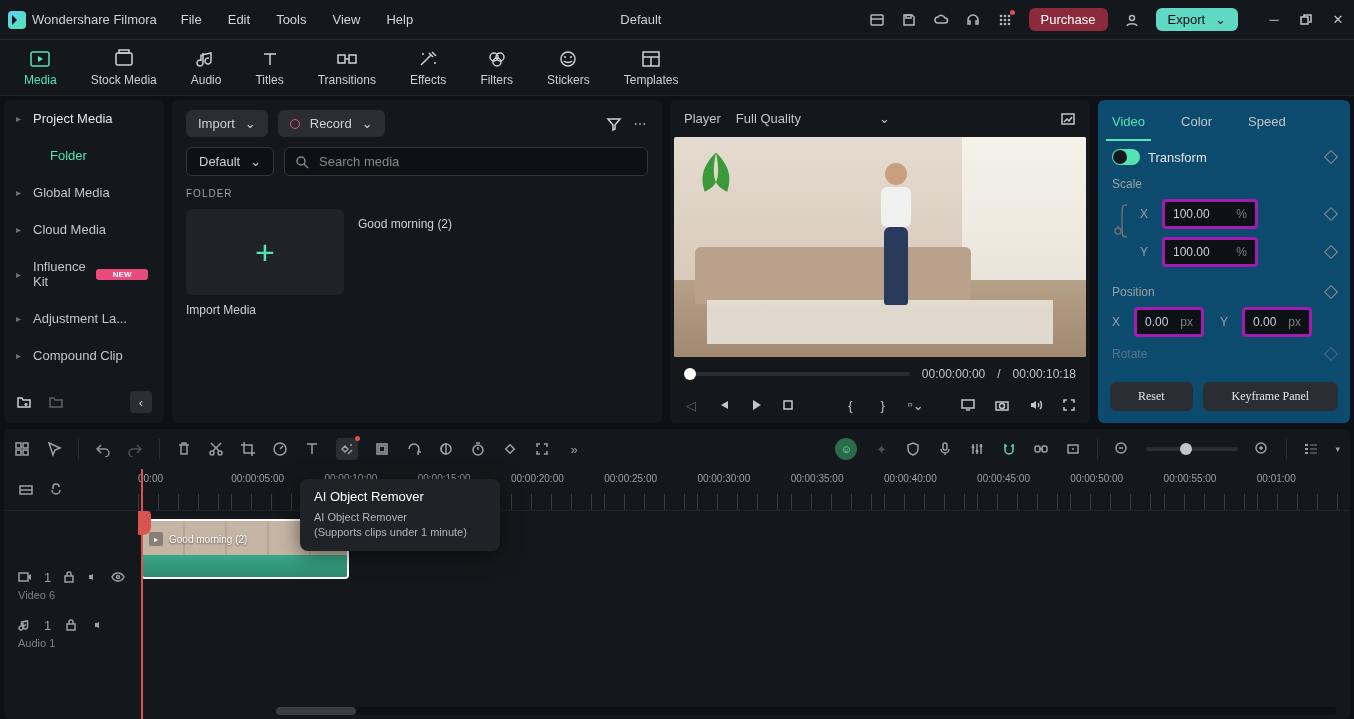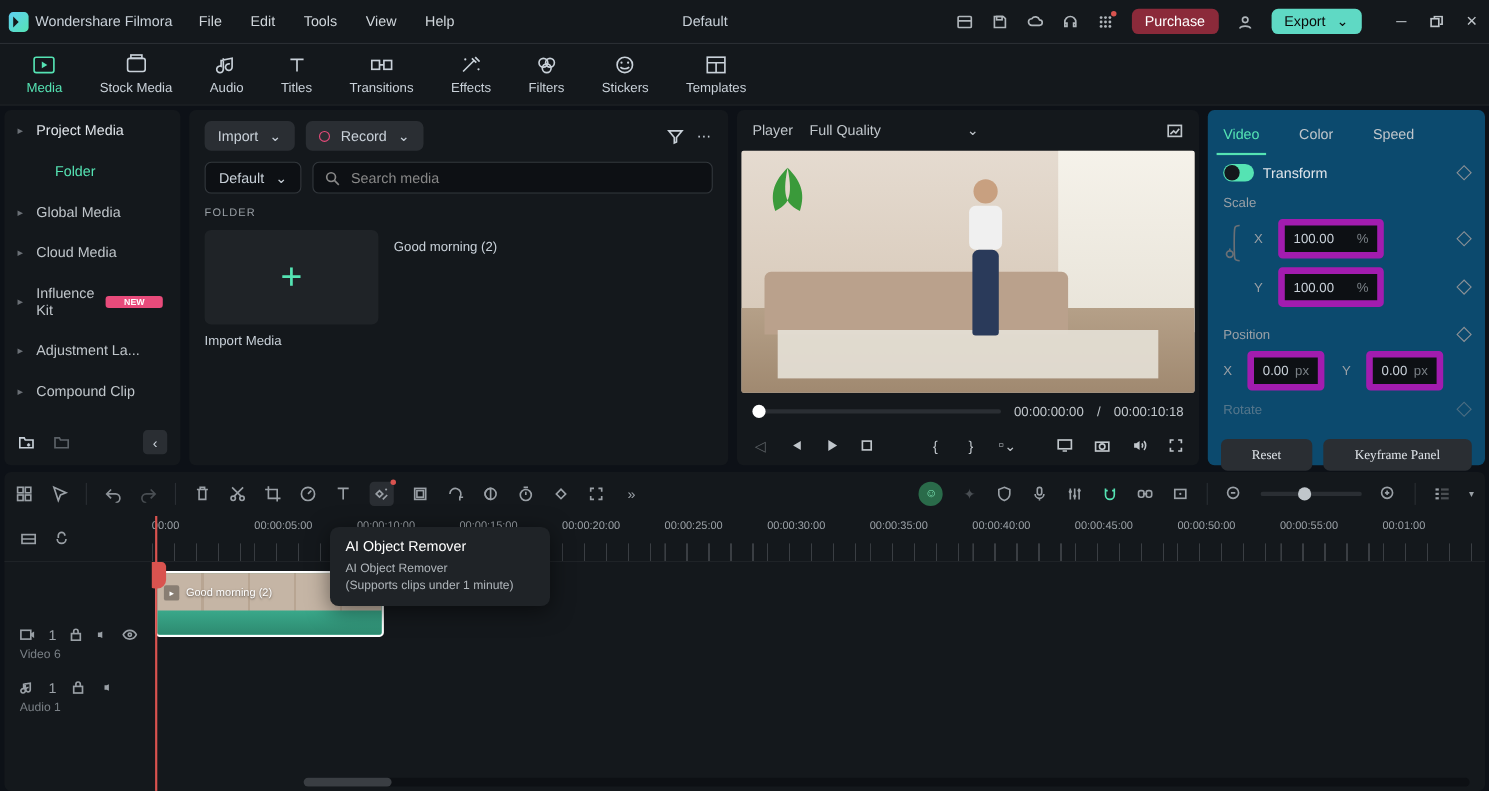--- a/index.html
+++ b/index.html
@@ -88,21 +88,21 @@
 .sub-tabs .chip.active { background:#55e3b3; color:#0a0a0a; }
 .sub-tabs .more { margin-left:auto; color:#c0c6cb; }
 .section { padding:8px 14px; }
 .section-head { display:flex; align-items:center; gap:8px; font-size:13px; color:#e0e5ea; margin-bottom:12px;}
 .toggle { width:28px; height:16px; background:#55e3b3; border-radius:10px; position:relative; }
 .toggle::after { content:""; position:absolute; left:1px; top:1px; width:14px; height:14px; background:#14181c; border-radius:50%; }
 .diamond { width:10px; height:10px; border:1.5px solid #8a9096; transform:rotate(45deg); margin-left:auto; }
 .prop-label { font-size:12px; color:#9aa0a6; margin-bottom:8px; }
 .prop-row { display:flex; align-items:center; gap:8px; margin-bottom:8px; }
 .prop-row .axis { width:14px; color:#9aa0a6; font-size:12px; }
-.num-input { background:#0d1014; border:6px solid #a21caf; border-radius:4px; padding:5px 8px; color:#c9d1d9; font-size:12px; width:96px; display:flex; justify-content:space-between; }
+.num-input { background:#0d1014; border:3px solid #a21caf; border-radius:4px; padding:5px 8px; color:#c9d1d9; font-size:12px; width:96px; display:flex; justify-content:space-between; }
 .unit { color:#7a8086; }
 .props-footer { margin-top:auto; display:flex; gap:10px; padding:12px; }
 .btn { background:#2a2e33; border-radius:6px; padding:7px 28px; color:#e0e5ea; font-size:12px;font-family:Liberation Serif, serif; }
 .btn.kf { flex:1; text-align:center; }
 .link-icon { width:22px; display:flex; flex-direction:column; align-items:center; gap:0; color:#6b7076; font-size:12px;}
 
 
 .timeline-toolbar { height:40px; background:#14181c; margin:6px 4px 0; border-radius:6px 6px 0 0; display:flex; align-items:center; padding:0 10px; gap:16px; color:#9aa0a6; }
 .tl-sep { width:1px; height:20px; background:#2a2e33; }
 .timeline-toolbar .spacer { flex:1; }

